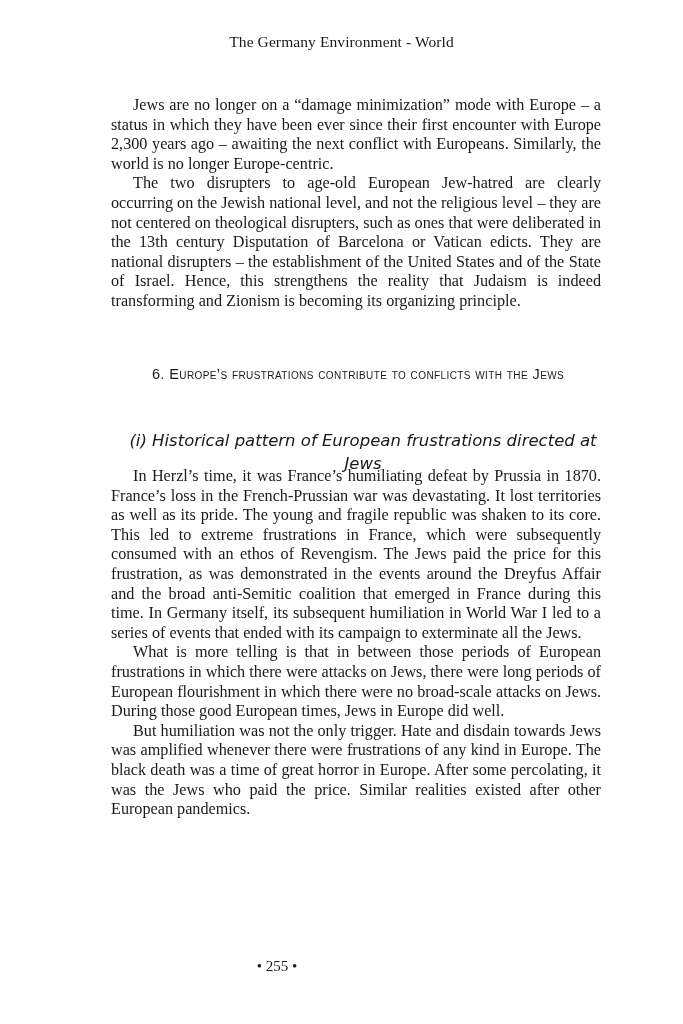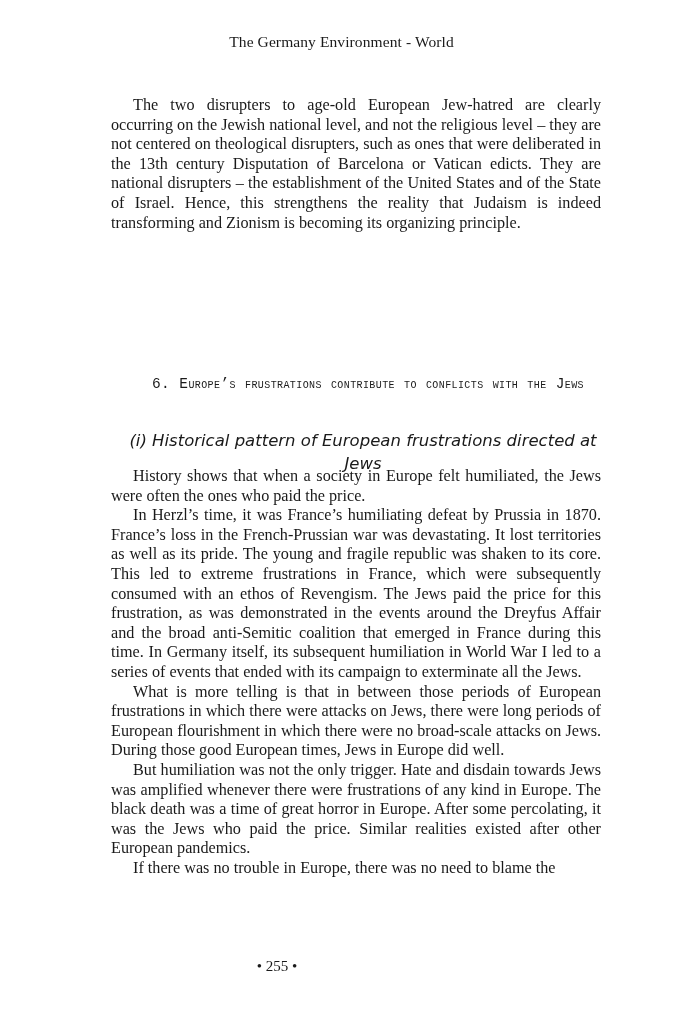--- a/index.html
+++ b/index.html
@@ -37,27 +37,27 @@
     text-indent: 22px;
   }
   .block-1 { top: 96px; }
   .block-2 { top: 467px; }
   .section-heading {
     position: absolute;
     top: 361px;
     left: 111px;
     width: 490px;
     text-align: center;
-    font-family: Liberation Mono, monospace;
+    font-family: Liberation Sans, sans-serif;
     font-size: 14.5px;
     line-height: 22px;
     font-variant: small-caps;
     font-weight: normal;
     letter-spacing: 0.4px;
-    margin: 12px;
+    margin: 2px;
   }
   .subsection-heading {
     position: absolute;
     top: 422px;
     left: 111px;
     width: 490px;
     text-align: center;
     font-family: "DejaVu Sans", "Liberation Sans", sans-serif;
     font-style: italic;
     font-size: 16.5px;
@@ -73,28 +73,27 @@
     text-align: center;
     font-size: 15px;
   }
 </style>
 </head>
 <body>
 
 <div class="running-header">The Germany Environment - World</div>
 
 <div class="text-block block-1">
+  <p>Jews are no longer on a “damage minimization” mode with Europe – a status in which they have been ever since their first encounter with Europe 2,300 years ago – awaiting the next conflict with Europeans. Similarly, the world is no longer Europe-centric.</p>
   <p>The two disrupters to age-old European Jew-hatred are clearly occurring on the Jewish national level, and not the religious level – they are not centered on theological disrupters, such as ones that were deliberated in the 13th century Disputation of Barcelona or Vatican edicts.  They are national disrupters – the establishment of the United States and of the State of Israel.  Hence, this strengthens the reality that Judaism is indeed transforming and Zionism is becoming its organizing principle.</p>
 </div>
 
 <h2 class="section-heading">6. Europe’s frustrations contribute to conflicts with the Jews</h2>
 
 <h3 class="subsection-heading">(i) Historical pattern of European frustrations directed at Jews</h3>
 
 <div class="text-block block-2">
-  <p>History shows that when a society in Europe felt humiliated, the Jews were often the ones who paid the price.</p>
   <p>In Herzl’s time, it was France’s humiliating defeat by Prussia in 1870. France’s loss in the French-Prussian war was devastating. It lost territories as well as its pride. The young and fragile republic was shaken to its core. This led to extreme frustrations in France, which were subsequently consumed with an ethos of Revengism.  The Jews paid the price for this frustration, as was demonstrated in the events around the Dreyfus Affair and the broad anti-Semitic coalition that emerged in France during this time.  In Germany itself, its subsequent humiliation in World War I led to a series of events that ended with its campaign to exterminate all the Jews.</p>
   <p>What is more telling is that in between those periods of European frustrations in which there were attacks on Jews, there were long periods of European flourishment in which there were no broad-scale attacks on Jews. During those good European times, Jews in Europe did well.</p>
   <p>But humiliation was not the only trigger.  Hate and disdain towards Jews was amplified whenever there were frustrations of any kind in Europe.  The black death was a time of great horror in Europe.  After some percolating, it was the Jews who paid the price. Similar realities existed after other European pandemics.</p>
-  <p style="text-align:left;">If there was no trouble in Europe, there was no need to blame the</p>
 </div>
 
 <div class="page-number">• 255 •</div>
 
 </body></html>

